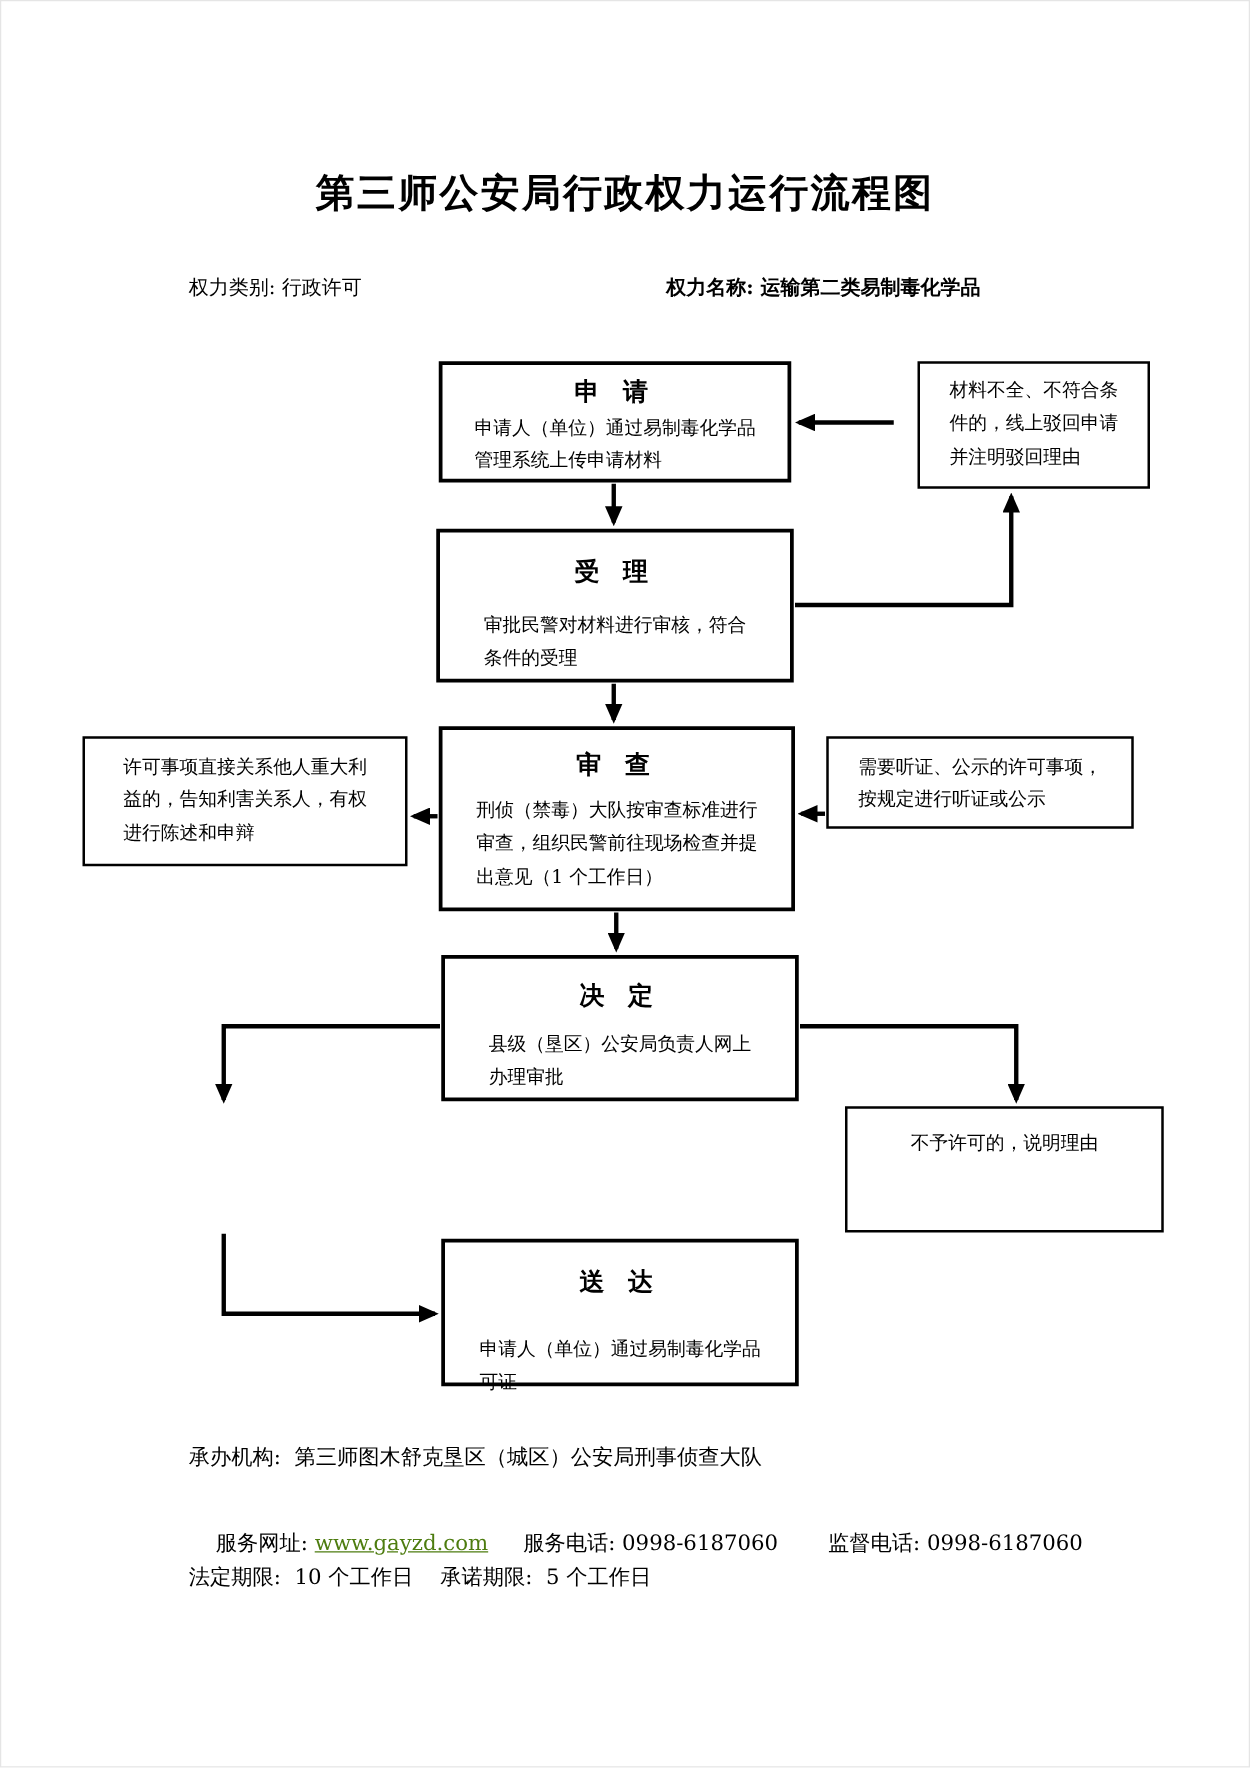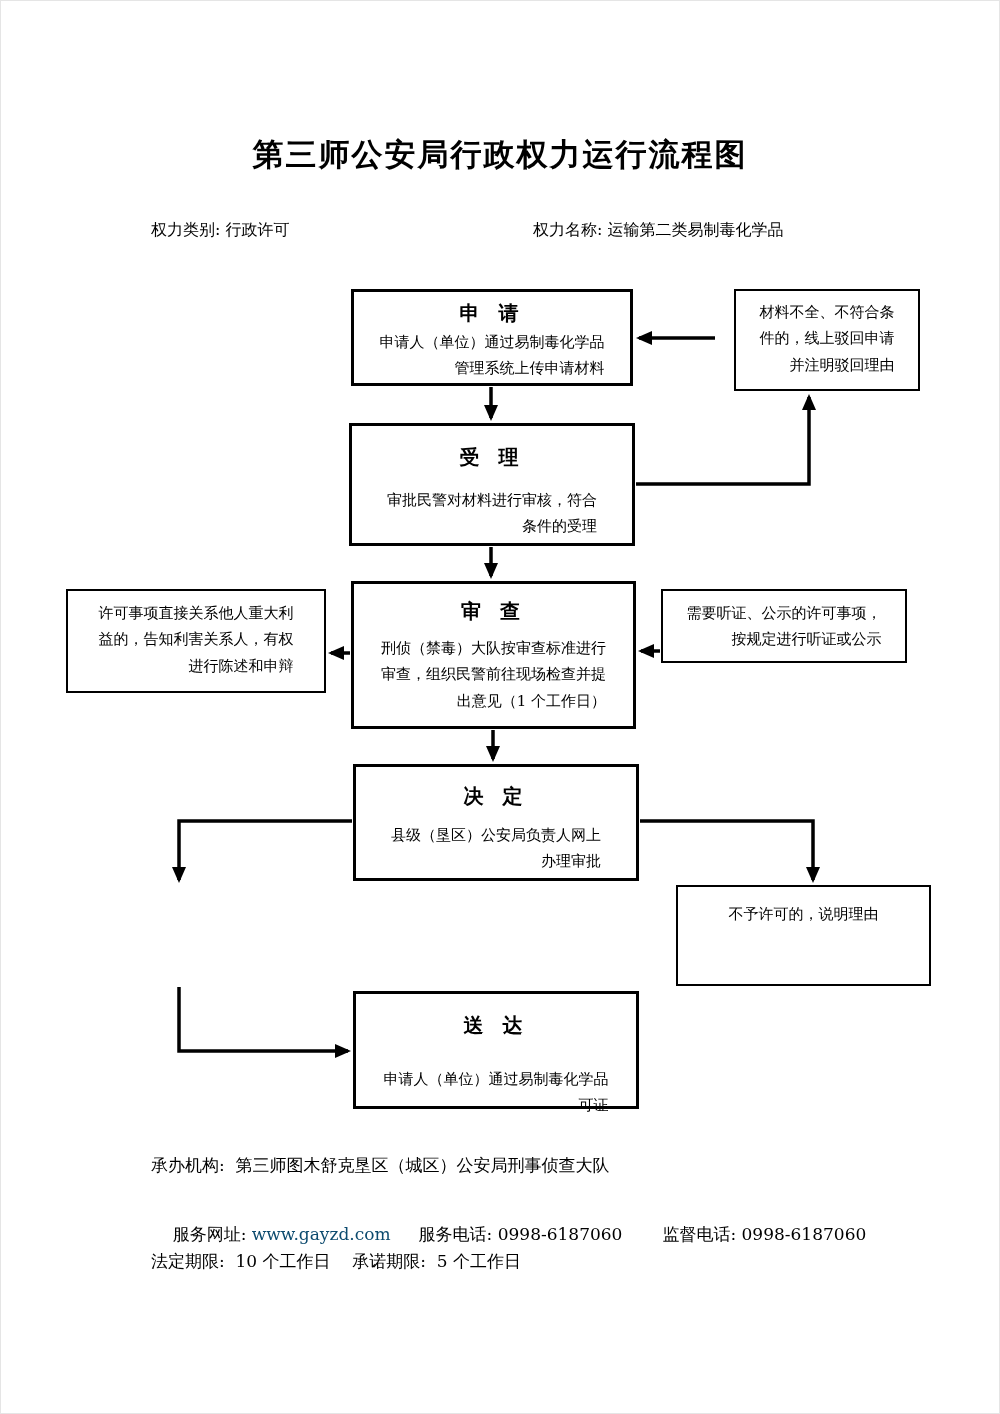--- a/index.html
+++ b/index.html
@@ -19,29 +19,29 @@
     position: absolute;
     top: 133px;
     left: 0;
     width: 100%;
     text-align: center;
     font-size: 31px;
     font-weight: bold;
     letter-spacing: 2px;
   }
   .meta-category { position: absolute; top: 219px; left: 150px; font-size: 16px; }
-  .meta-name     { position: absolute; top: 219px; left: 532px; font-size: 16px; }
+  .meta-name     { position: absolute; top: 219px; left: 532px; font-size: 16px; font-weight: bold; }
 
   .box {
     position: absolute;
     border: 3px solid #000;
     display: flex;
     flex-direction: column;
     align-items: center;
-    text-align: right;
+    text-align: left;
     background: #fff;
   }
   .box.note { border-width: 2px; }
   .box-title {
     font-size: 20px;
     font-weight: bold;
     letter-spacing: 6px;
   }
   .box-body {
     font-size: 15px;
@@ -61,21 +61,22 @@
   .box-deliver { left: 352px; top: 990px; width: 286px; height: 118px; padding-top: 18px; gap: 27px; }
 
   .arrows { position: absolute; top: 0; left: 0; width: 1000px; height: 1414px; pointer-events: none; }
   .arrows line, .arrows polyline { stroke: #000; stroke-width: 3.5; fill: none; }
 
   .footer-line { position: absolute; left: 150px; font-size: 17px; white-space: pre; }
   .footer-agency    { top: 1153px; }
   .footer-contacts  { top: 1202px; }
   .footer-deadlines { top: 1249px; }
   .footer-link {
-    color: #0c4a6e;
+    color: #4d7c0f;
+    text-decoration: underline;
     cursor: pointer;
   }
   .footer-gap-sm { display: inline-block; width: 28px; }
   .footer-gap-md { display: inline-block; width: 40px; }
 </style>
 </head>
 <body>
 
 <div class="page">
 

